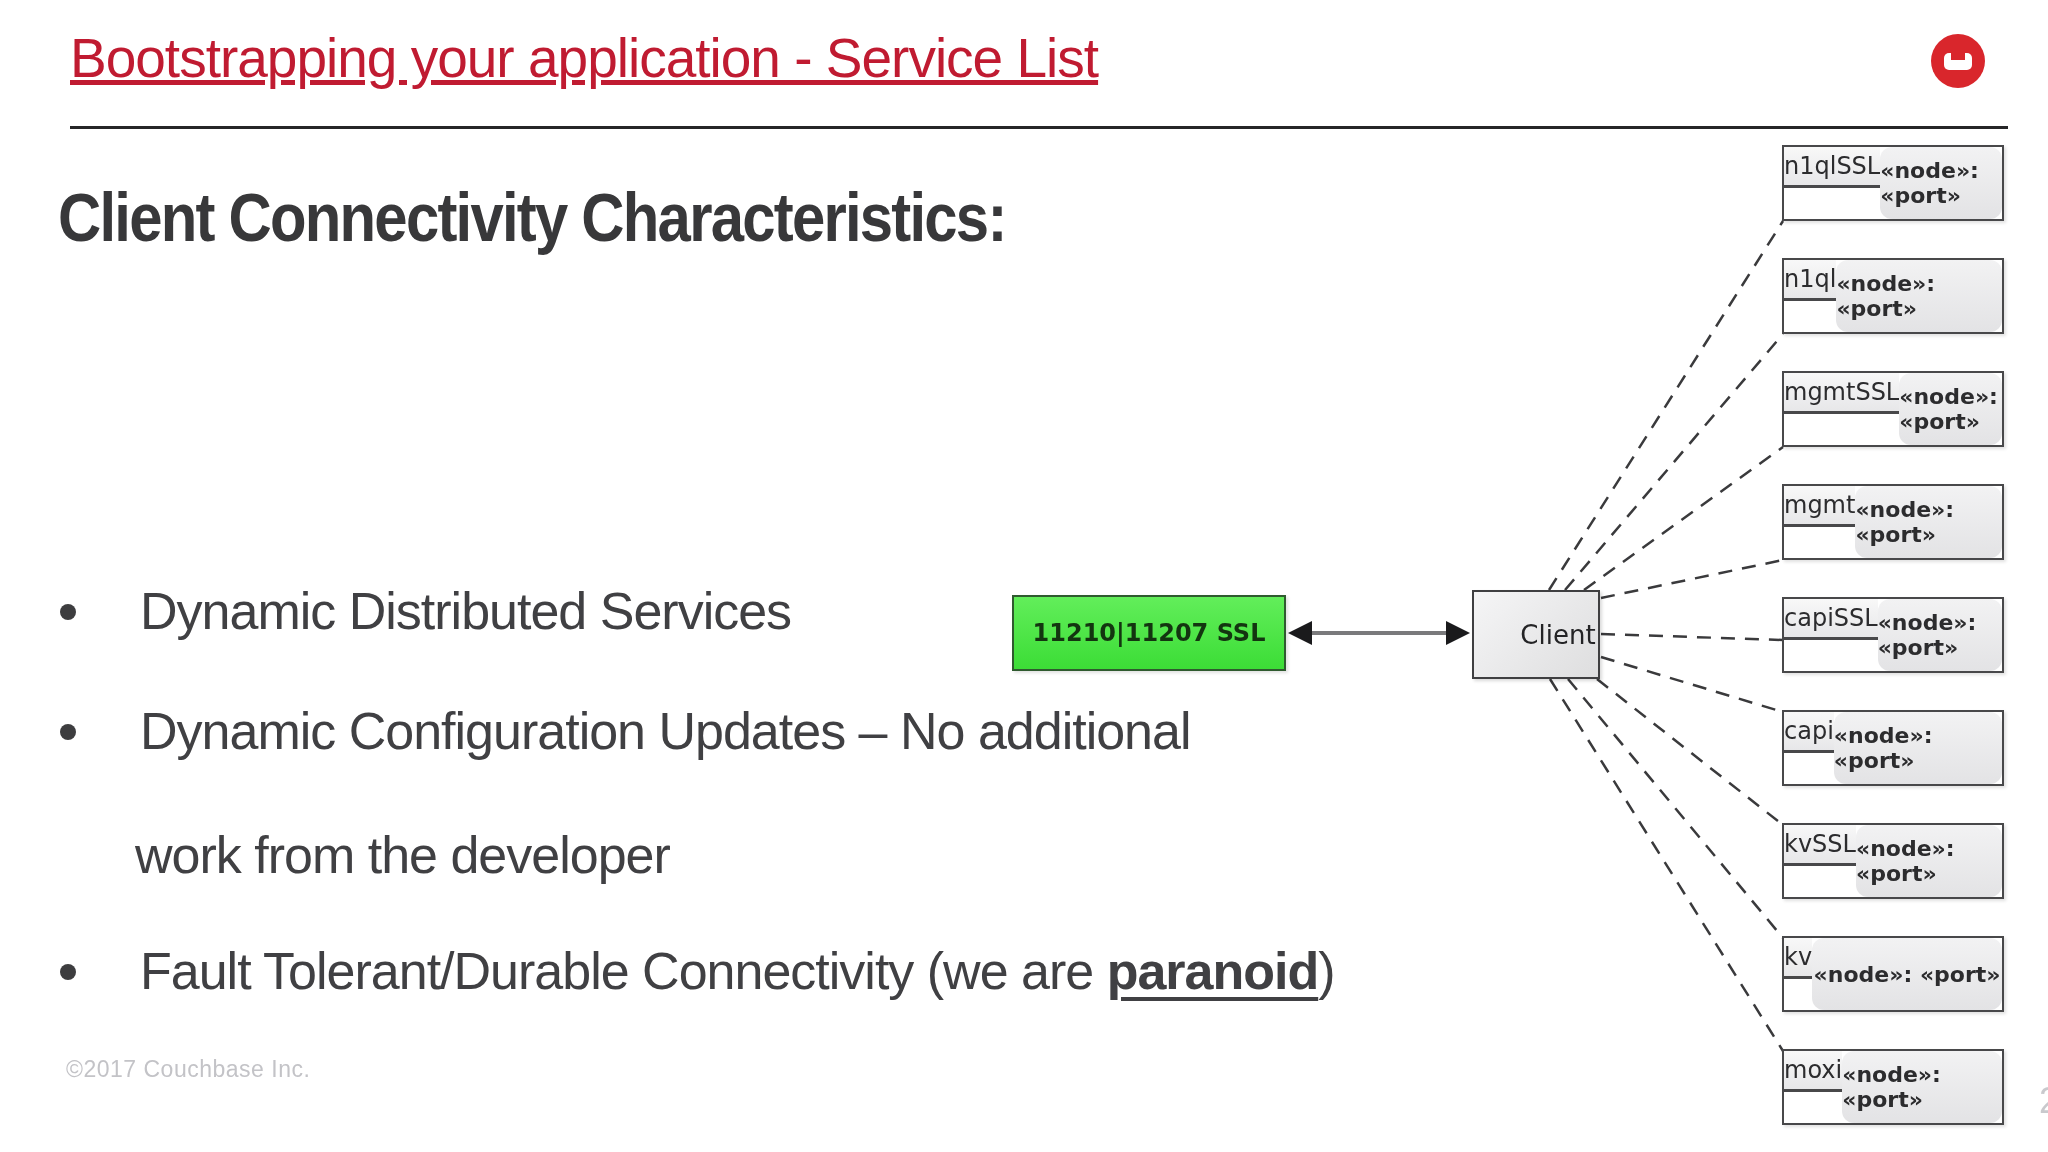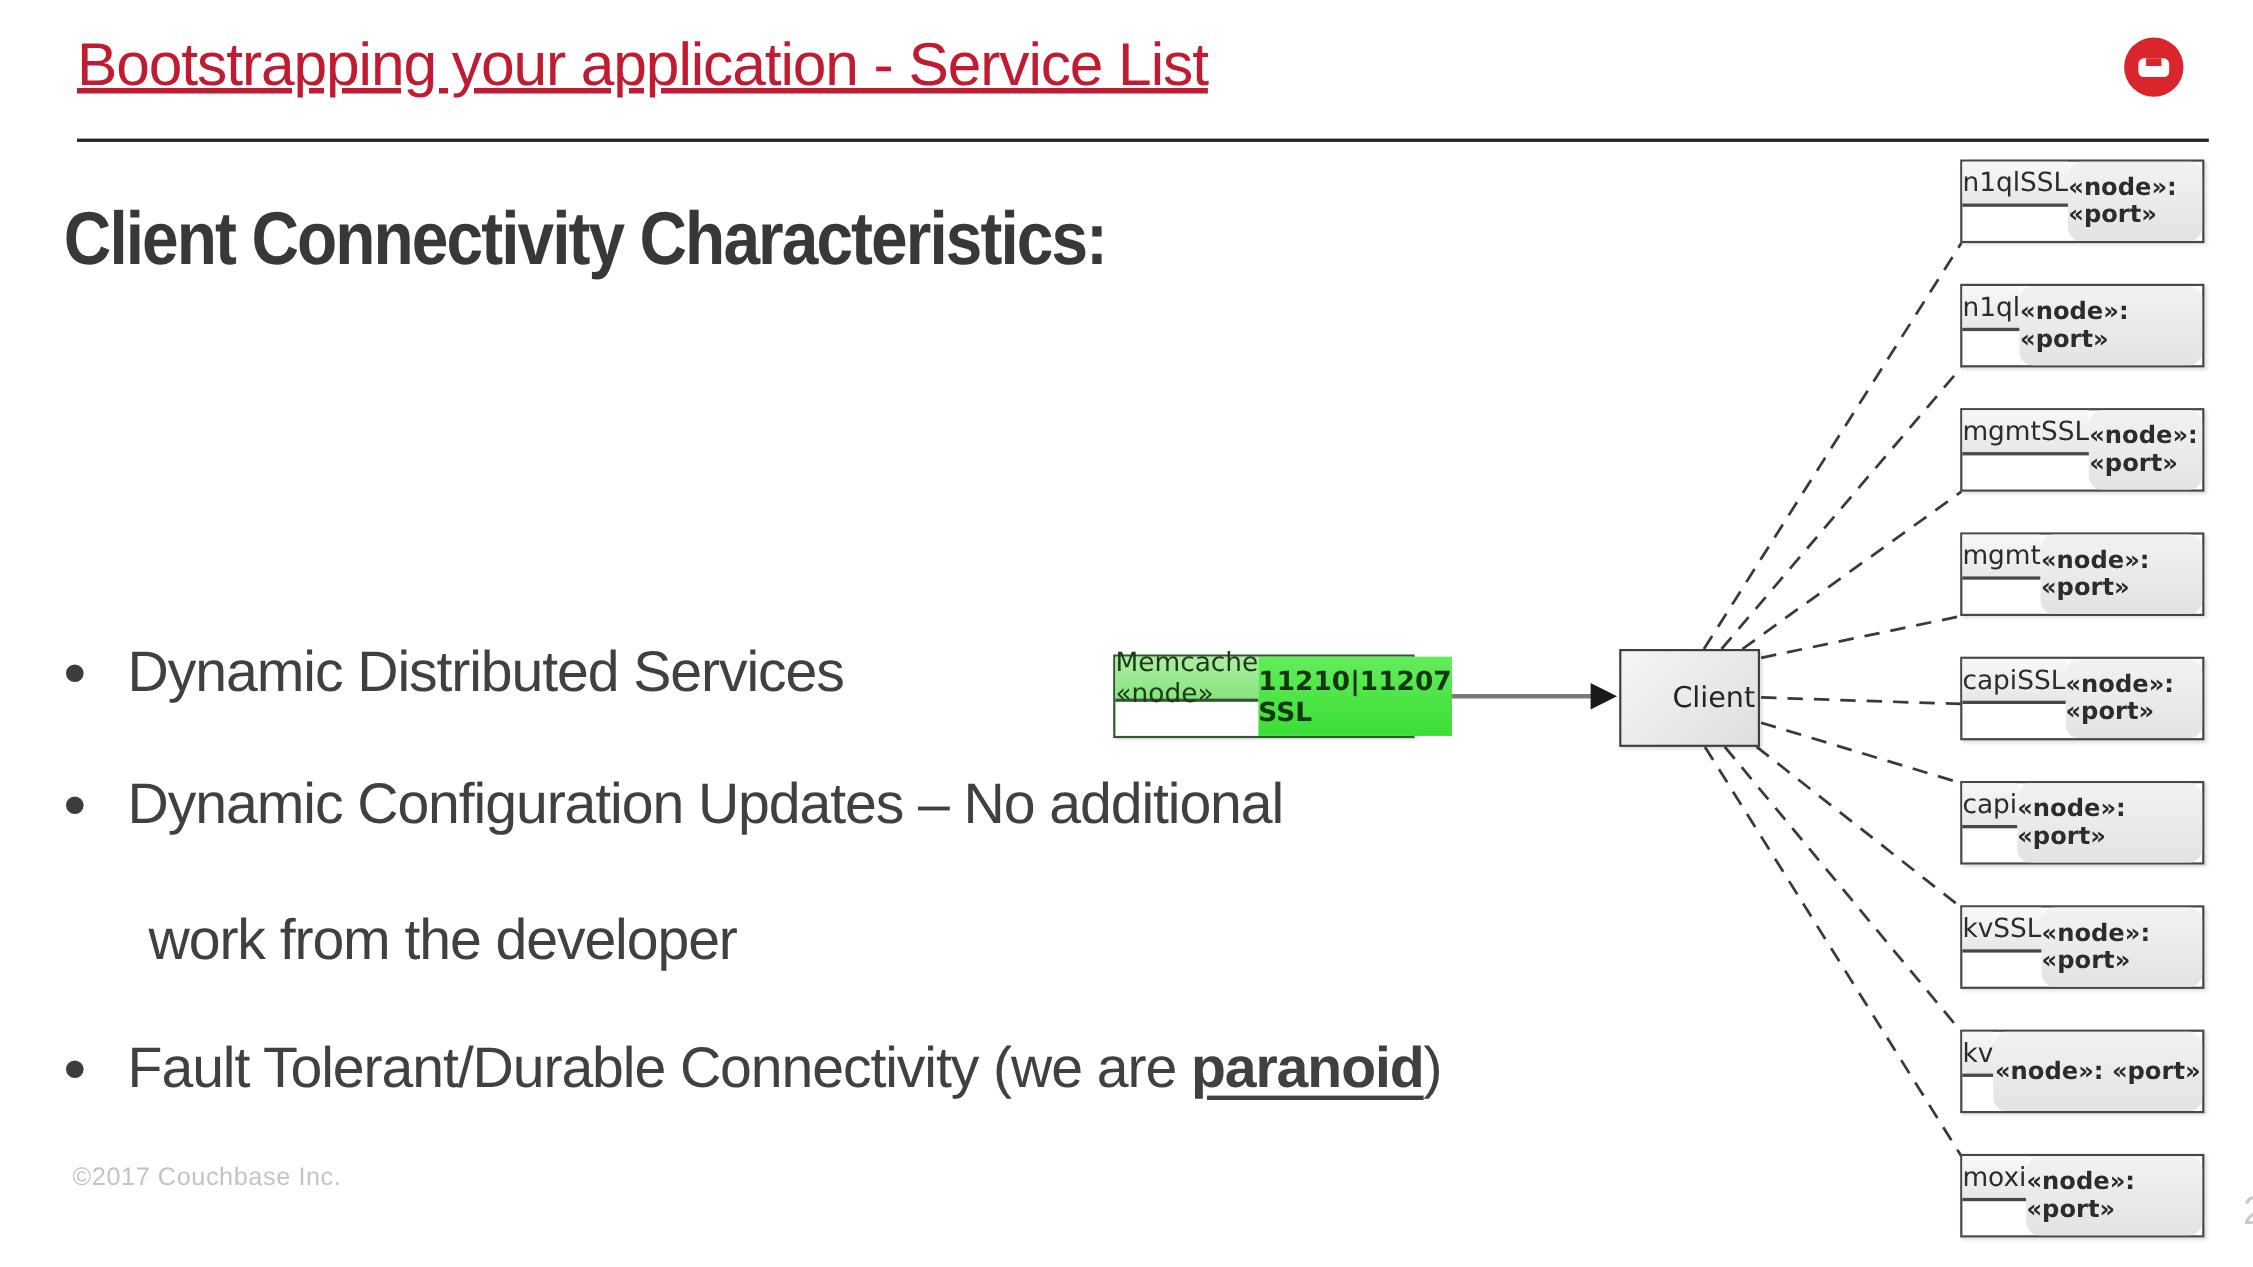--- a/index.html
+++ b/index.html
@@ -48,21 +48,21 @@
   .bullet-row {
     position:absolute; left:60px;
     display:flex; align-items:flex-start;
     white-space:nowrap;
   }
   .dot {
     width:16px; height:16px; border-radius:50%;
     background:#3d3d3f; margin-top:26px; flex:0 0 auto;
   }
   .bullet-text {
-    margin-left:40px;
+    margin-left:64px;
     font-size:52px; line-height:1.3; color:#404043;
     letter-spacing:-1px;
   }
   .bullet-cont {
     position:absolute; left:135px;
     font-size:52px; line-height:1.3; color:#404043;
     letter-spacing:-1px; white-space:nowrap;
   }
   .emph {
     font-weight:700;
@@ -169,21 +169,20 @@
     <line x1="1550" y1="679" x2="1783" y2="1051"></line>
   </g>
   <g>
     <line x1="1302" y1="633" x2="1456" y2="633" stroke="#7a7a7c" stroke-width="4"></line>
     <polygon points="1288,633 1312,621 1312,645" fill="#1a1a1c"></polygon>
     <polygon points="1470,633 1446,621 1446,645" fill="#1a1a1c"></polygon>
   </g>
 </svg>
 
 <div class="uml-box memcache">
-  <div class="row-title">Memcache «node»</div>
   <div class="row-port">11210|11207 SSL</div>
 </div>
 
 <div class="client-box">
   <span>Client</span>
 </div>
 
 <div class="uml-box svc" style="top:145px">
   <div class="row-title">n1qlSSL</div>
   <div class="row-port">«node»: «port»</div>

